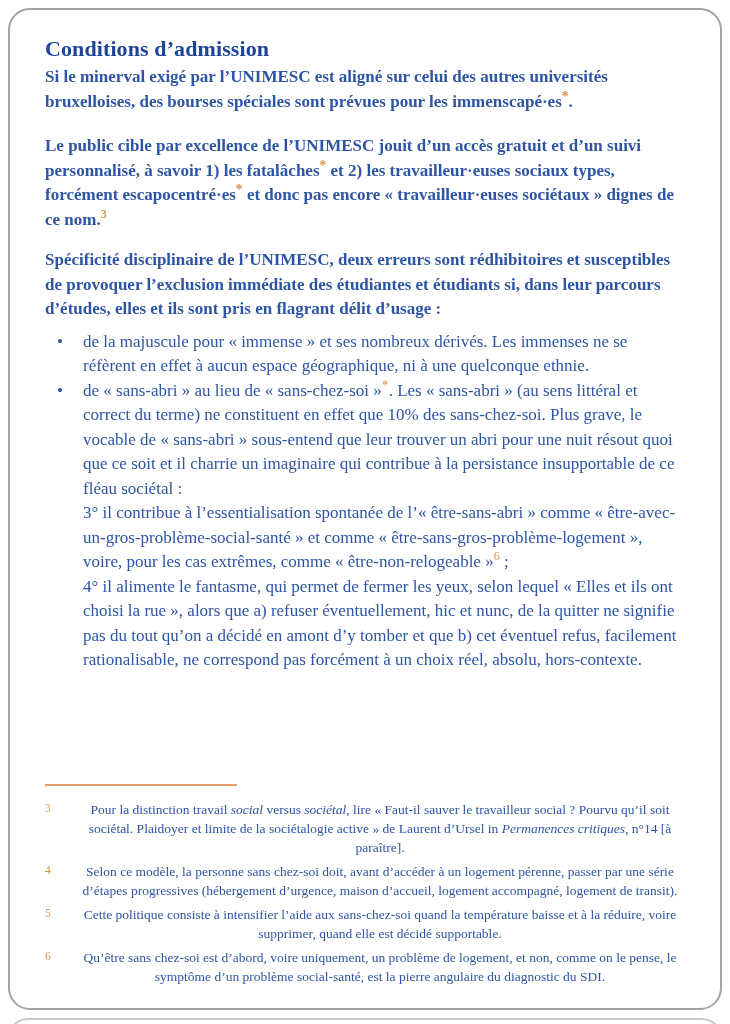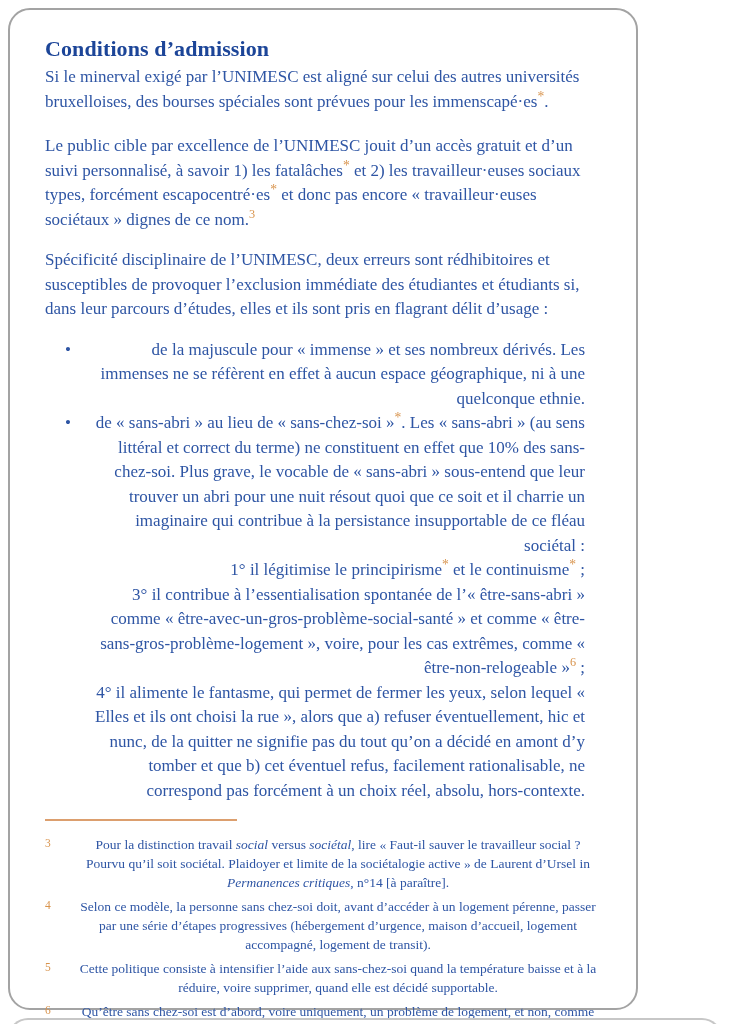--- a/index.html
+++ b/index.html
@@ -10,37 +10,37 @@
     --border:#a3a3a3;
     --next-border:#c7c7c7;
   }
   html,body{margin:0;padding:0;}
   body{
     width:730px;height:1024px;position:relative;background:#ffffff;
     font-family:"Liberation Serif","DejaVu Serif",serif;
     overflow:hidden;
   }
   .card{
-    position:absolute;left:8px;top:8px;width:630px;height:1002px;
+    position:absolute;left:8px;top:8px;width:714px;height:1002px;
     box-sizing:border-box;border:2px solid var(--border);border-radius:22px;
     background:#fff;
     padding:26px 35px 22px 35px;
     display:flex;flex-direction:column;
   }
   .section + .section{margin-top:16px;}
   h2.sec-heading{
     margin:0 0 3px 0;
     font-size:22px;line-height:26px;font-weight:bold;color:var(--heading);
     letter-spacing:0.1px;
   }
   .body-p{
-    margin:0;font-size:17px;line-height:24.5px;color:var(--body);text-align:left;
+    margin:0;font-size:17px;line-height:24.5px;color:var(--body);text-align:left;font-weight:bold;
   }
   .blocks > .body-p + .body-p{margin-top:20px;}
-  ul.bullet-list{margin:16px;padding:0;list-style:none;text-align:right;}
+  ul.bullet-list{margin:8px;padding:0;list-style:none;}
   ul.bullet-list li{
     position:relative;padding-left:30px;
     font-size:17px;line-height:24.5px;color:var(--body);
   }
   ul.bullet-list li::before{
     content:"\2022";position:absolute;left:4px;top:0;color:var(--body);
   }
   .sub-block{margin:0;}
   sup.ast{
     color:var(--accent);font-size:0.8em;line-height:0;
@@ -84,21 +84,20 @@
 
   <div class="section">
     <div class="blocks">
         <p class="body-p"><span>Spécificité disciplinaire de l’UNIMESC, deux erreurs sont rédhibitoires et susceptibles de provoquer l’exclusion immédiate des étudiantes et étudiants si, dans leur parcours d’études, elles et ils sont pris en flagrant délit d’usage :</span></p>
         <ul class="bullet-list">
           <li>
             <div class="sub-block"><span>de la majuscule pour « immense » et ses nombreux dérivés. Les immenses ne se réfèrent en effet à aucun espace géographique, ni à une quelconque ethnie.</span></div>
           </li>
           <li>
             <div class="sub-block"><span>de « sans-abri » au lieu de « sans-chez-soi »</span><sup class="ast">*</sup><span>. Les « sans-abri » (au sens littéral et correct du terme) ne constituent en effet que 10% des sans-chez-soi. Plus grave, le vocable de « sans-abri » sous-entend que leur trouver un abri pour une nuit résout quoi que ce soit et il charrie un imaginaire qui contribue à la persistance insupportable de ce fléau sociétal :</span></div>
-            <div class="sub-block"><span>1° il légitimise le principirisme</span><sup class="ast">*</sup><span> et le continuisme</span><sup class="ast">*</sup><span> ;</span></div>
             <div class="sub-block"><span>3° il contribue à l’essentialisation spontanée de l’« être-sans-abri » comme « être-avec-un-gros-problème-social-santé » et comme « être-sans-gros-problème-logement », voire, pour les cas extrêmes, comme « être-non-relogeable »</span><sup class="ref">6</sup><span> ;</span></div>
             <div class="sub-block"><span>4° il alimente le fantasme, qui permet de fermer les yeux, selon lequel « Elles et ils ont choisi la rue », alors que a) refuser éventuellement, hic et nunc, de la quitter ne signifie pas du tout qu’on a décidé en amont d’y tomber et que b) cet éventuel refus, facilement rationalisable, ne correspond pas forcément à un choix réel, absolu, hors-contexte.</span></div>
           </li>
         </ul>
       </div>
   </div>
 
   <div class="footer">
     <div class="fn-divider"></div>
     <div id="footnotes">

